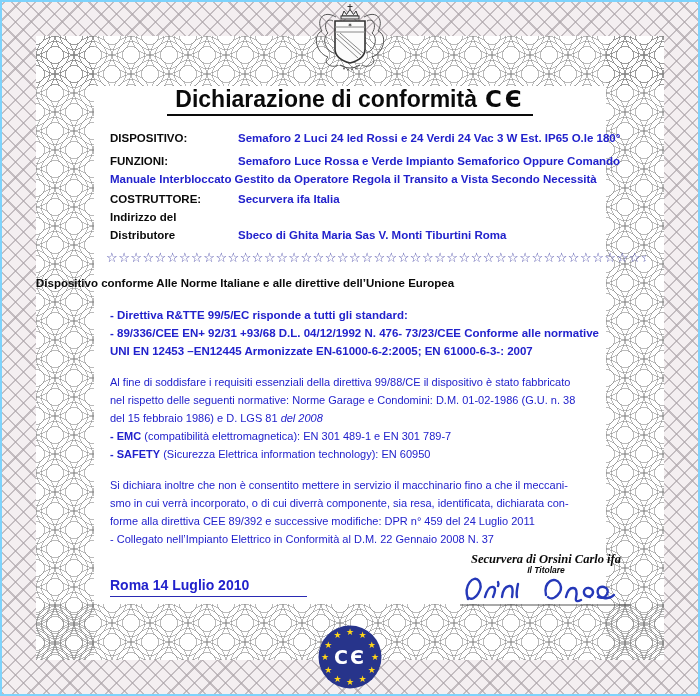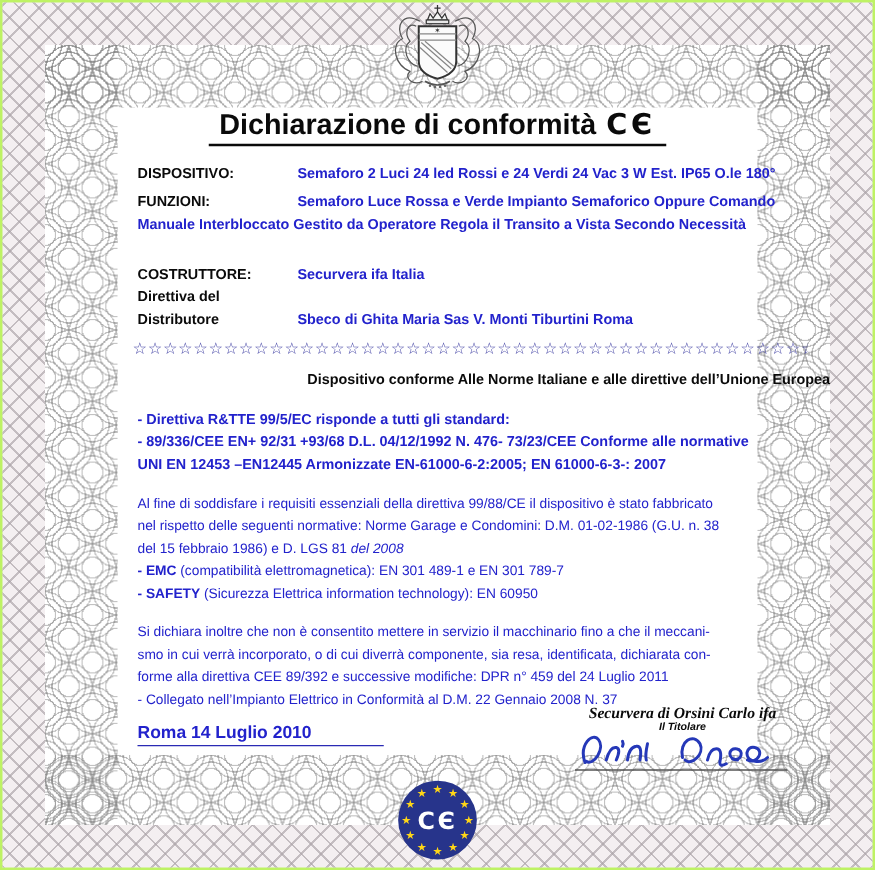--- a/index.html
+++ b/index.html
@@ -1,16 +1,16 @@
 <!DOCTYPE html>
 <html><head>
 <meta charset="utf-8">
 <style>
   html,body{margin:0;padding:0;background:#fff;}
-  .page{position:relative;width:700px;height:696px;background:#bef264;overflow:hidden;
+  .page{position:relative;width:700px;height:696px;background:#7dd3fc;overflow:hidden;
         font-family:"Liberation Sans",sans-serif;color:#111;}
   
   .lattice{position:absolute;inset:2px;background-color:#f4eff1;
     background-image:
       repeating-linear-gradient(45deg, rgba(170,162,167,.65) 0 1.6px, transparent 1.6px 11px),
       repeating-linear-gradient(-45deg, rgba(170,162,167,.65) 0 1.6px, transparent 1.6px 11px);}
   .inner{position:absolute;inset:36px;background:#fff;}
   
   .guil{position:absolute;
     background-image:
@@ -30,39 +30,39 @@
   .title-wrap{text-align:center;margin-top:50px;}
   .title{display:inline-block;font-size:23px;line-height:27px;font-weight:bold;color:#0a0a0a;
          border-bottom:2px solid #0a0a0a;padding:0 8px 1px;}
   .ce-mark{font-family:"DejaVu Sans",sans-serif;letter-spacing:3px;margin-left:8px;}
 
   .fields{margin:13px 0 0 74px;width:545px;}
   .frow{display:flex;margin-bottom:5px;}
   .frow.tight{margin-bottom:0;}
   .flabel{width:128px;flex:none;font-weight:bold;color:#0a0a0a;}
   .fvalue{flex:1;font-weight:bold;color:#2222cc;}
-  .fline2{font-weight:bold;color:#2222cc;margin-bottom:22px;}
+  .fline2{font-weight:bold;color:#2222cc;margin-bottom:2px;}
 
   .stars{margin:7px 0 0 70px;color:#4a4aa8;font-size:13px;line-height:14px;letter-spacing:0.5px;
          white-space:nowrap;overflow:hidden;width:540px;}
-  .conf-head{text-align:right;font-weight:bold;color:#0a0a0a;margin-top:9px;}
+  .conf-head{text-align:left;font-weight:bold;color:#0a0a0a;margin-top:9px;}
 
   .blue{color:#2222cc;}
   .std{margin:14px 0 0 74px;font-weight:bold;}
   .para{margin:13px 0 0 74px;font-size:11px;width:545px;}
   .pre{white-space:pre-line;}
   .b{font-weight:bold;}
   .it{font-style:italic;}
 
   .date{position:absolute;left:74px;top:540px;font-size:14px;font-weight:bold;color:#2222cc;}
   .date span{display:inline-block;border-bottom:1.5px solid #2a2ab4;padding:0 58px 2px 0;}
 
   .sig{position:absolute;top:516px;right:18px;width:200px;text-align:center;z-index:6;}
   .sig-name{font-family:"Liberation Serif",serif;font-style:italic;font-weight:bold;
-            font-size:12.5px;line-height:14px;color:#0a0a0a;margin-top:11px;}
+            font-size:12.5px;line-height:14px;color:#0a0a0a;}
   .sig-role{font-family:Liberation Sans, sans-serif;font-style:italic;font-weight:bold;
             font-size:8.5px;line-height:9px;color:#0a0a0a;}
   .sig svg{display:block;margin:-4px auto 0;}
 
   .crest{position:absolute;top:3px;left:50%;transform:translateX(-50%);z-index:4;}
   .eu{position:absolute;bottom:2px;left:50%;transform:translateX(-50%);z-index:6;}
 </style>
 </head>
 <body>
 
@@ -115,21 +115,21 @@
       <div class="frow tight">
         <span class="flabel">FUNZIONI:</span>
         <span class="fvalue">Semaforo Luce Rossa e Verde Impianto Semaforico Oppure Comando</span>
       </div>
       <div class="fline2">Manuale Interbloccato Gestito da Operatore Regola il Transito a Vista Secondo Necessità</div>
       <div class="frow tight">
         <span class="flabel">COSTRUTTORE:</span>
         <span class="fvalue">Securvera ifa Italia</span>
       </div>
       <div class="frow tight">
-        <span class="flabel">Direttiva del</span>
+        <span class="flabel">Indirizzo del</span>
       </div>
       <div class="frow tight">
         <span class="flabel">Distributore</span>
         <span class="fvalue">Sbeco di Ghita Maria Sas V. Monti Tiburtini Roma</span>
       </div>
     </div>
 
     <div class="stars">☆☆☆☆☆☆☆☆☆☆☆☆☆☆☆☆☆☆☆☆☆☆☆☆☆☆☆☆☆☆☆☆☆☆☆☆☆☆☆☆☆☆☆☆☆☆</div>
 
     <div class="conf-head">Dispositivo conforme Alle Norme Italiane e alle direttive dell’Unione Europea</div>

